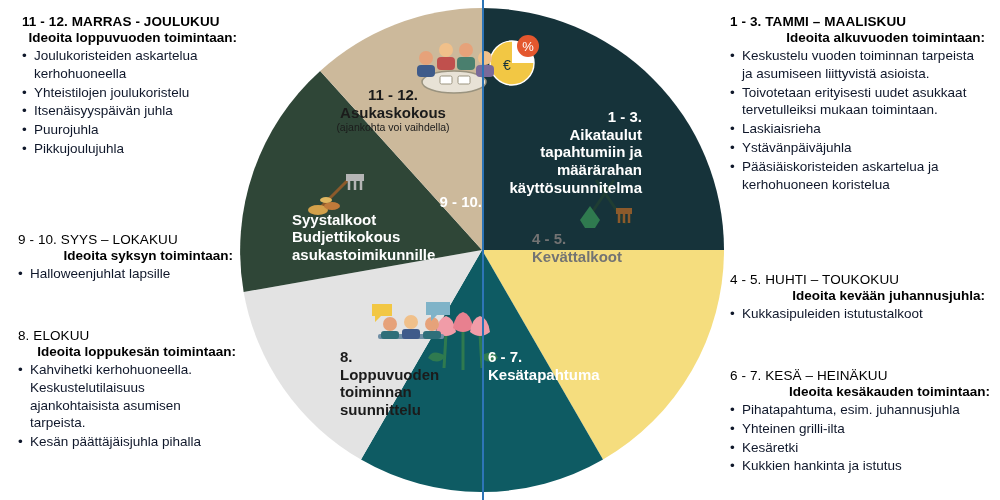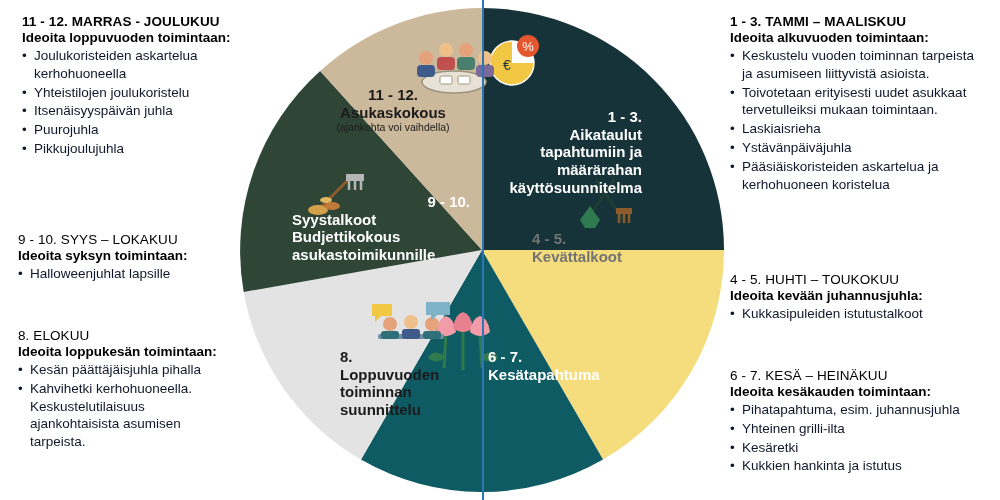--- a/index.html
+++ b/index.html
@@ -24,20 +24,21 @@
     color: #000;
     letter-spacing: .1px;
     white-space: nowrap;
   }
   .block .b-sub {
     font-size: 13.5px;
     font-weight: bold;
     color: #000;
     margin-top: 1px;
     white-space: nowrap;
+    text-align: right;
   }
   .block ul {
     list-style: none;
     margin: 2px 0 0 0;
     padding: 0;
   }
   .block li {
     font-size: 13.5px;
     color: #0f172a;
     padding-left: 12px;
@@ -112,22 +113,22 @@
     <div class="b-sub">Ideoita syksyn toimintaan:</div>
     <ul>
       <li>Halloweenjuhlat lapsille</li>
     </ul>
   </div>
 
   <div class="block" style="left:18px; top:328px; width:218px;">
     <div class="b-title">8. ELOKUU</div>
     <div class="b-sub">Ideoita loppukesän toimintaan:</div>
     <ul>
+      <li style="white-space:normal;">Kahvihetki kerhohuoneella. Keskustelutilaisuus ajankohtaisista asumisen tarpeista.</li>
       <li style="white-space:normal;">Kesän päättäjäisjuhla pihalla</li>
-      <li style="white-space:normal;">Kahvihetki kerhohuoneella. Keskustelutilaisuus ajankohtaisista asumisen tarpeista.</li>
     </ul>
   </div>
 
   <div class="block" style="left:730px; top:14px; width:255px;">
     <div class="b-title" style="font-weight:bold;">1 - 3. TAMMI – MAALISKUU</div>
     <div class="b-sub">Ideoita alkuvuoden toimintaan:</div>
     <ul>
       <li style="white-space:normal;">Keskustelu vuoden toiminnan tarpeista ja asumiseen liittyvistä asioista.</li>
       <li style="white-space:normal;">Toivotetaan erityisesti uudet asukkaat tervetulleiksi mukaan toimintaan.</li>
       <li>Laskiaisrieha</li>
@@ -272,21 +273,21 @@
       <span class="num">6 - 7.</span>
       <span>Kesätapahtuma</span>
     </div>
 
     <div class="seg-label" id="lbl-8">
       <span class="num">8.</span>
       <span>Loppuvuoden toiminnan suunnittelu</span>
     </div>
 
     <div class="seg-label" id="lbl-910">
-      <span class="num" style="text-align:right; padding-right:12px;">9 - 10.</span>
+      <span class="num" style="text-align:right; padding-right:0;">9 - 10.</span>
       <span>Syystalkoot Budjettikokous asukastoimikunnille</span>
     </div>
 
     <div class="seg-label" id="lbl-1112">
       <span class="num">11 - 12.</span>
       <span>Asukaskokous</span>
       <span class="small">(ajankohta voi vaihdella)</span>
     </div>
   </div>
 

